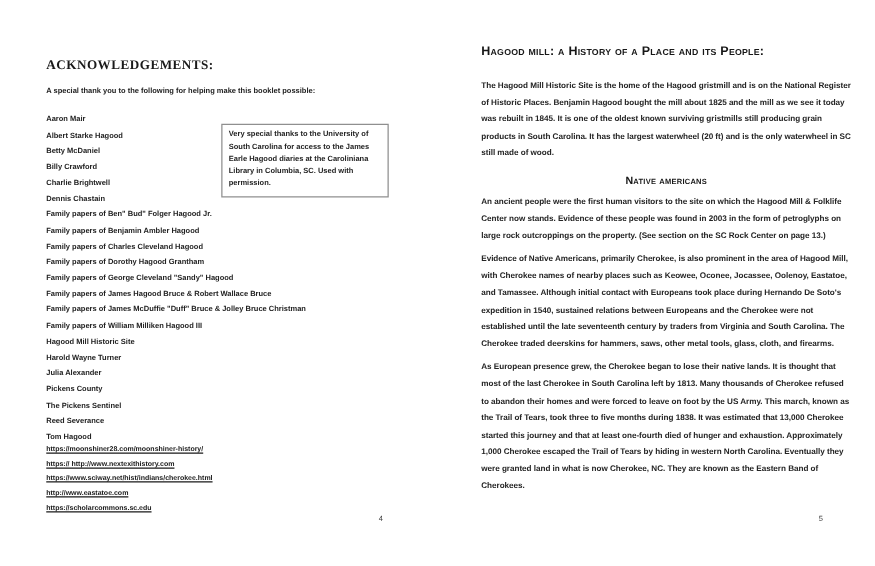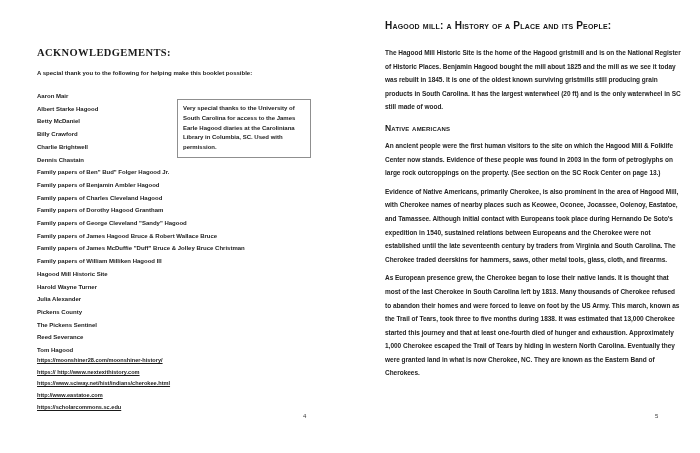--- a/index.html
+++ b/index.html
@@ -16,27 +16,27 @@
         padding:4px 5px;background:#fff;}
   .note p{margin:0;font-size:6px;font-weight:bold;line-height:9.8px;color:#222;}
   .links{position:absolute;left:37px;top:355px;}
   .link{font-size:5.6px;font-weight:bold;line-height:11.7px;text-decoration:underline;
         color:#1a1a1a;white-space:nowrap;cursor:pointer;}
   .pagenum{position:absolute;font-size:6px;color:#3a3a3a;}
   .pg-left{left:303px;top:413px;}
   .pg-right{left:655px;top:413px;}
 
   
-  .rcol{position:absolute;left:385px;top:20px;width:296px;}
+  .rcol{position:absolute;left:385px;top:36px;width:296px;}
   .r-title{margin:0 0 0 0;font-size:10px;font-weight:bold;font-variant:small-caps;
            letter-spacing:.2px;color:#171717;}
   .body{margin:15px 0 0 0;font-size:6.5px;font-weight:bold;line-height:13.6px;
         letter-spacing:-.02px;color:#242424;}
   .subhead{margin:9px 0 0 0;font-size:8.5px;font-weight:bold;font-variant:small-caps;
-           letter-spacing:.2px;color:#171717;}
+           letter-spacing:.2px;color:#171717;text-align:center;}
   .body.after-head{margin-top:6px;}
   .body.follow{margin-top:5px;}
 </style>
 </head>
 <body>
 
 <div class="spread">
 
   <section>
     <h1 class="l-heading">ACKNOWLEDGEMENTS:</h1>

